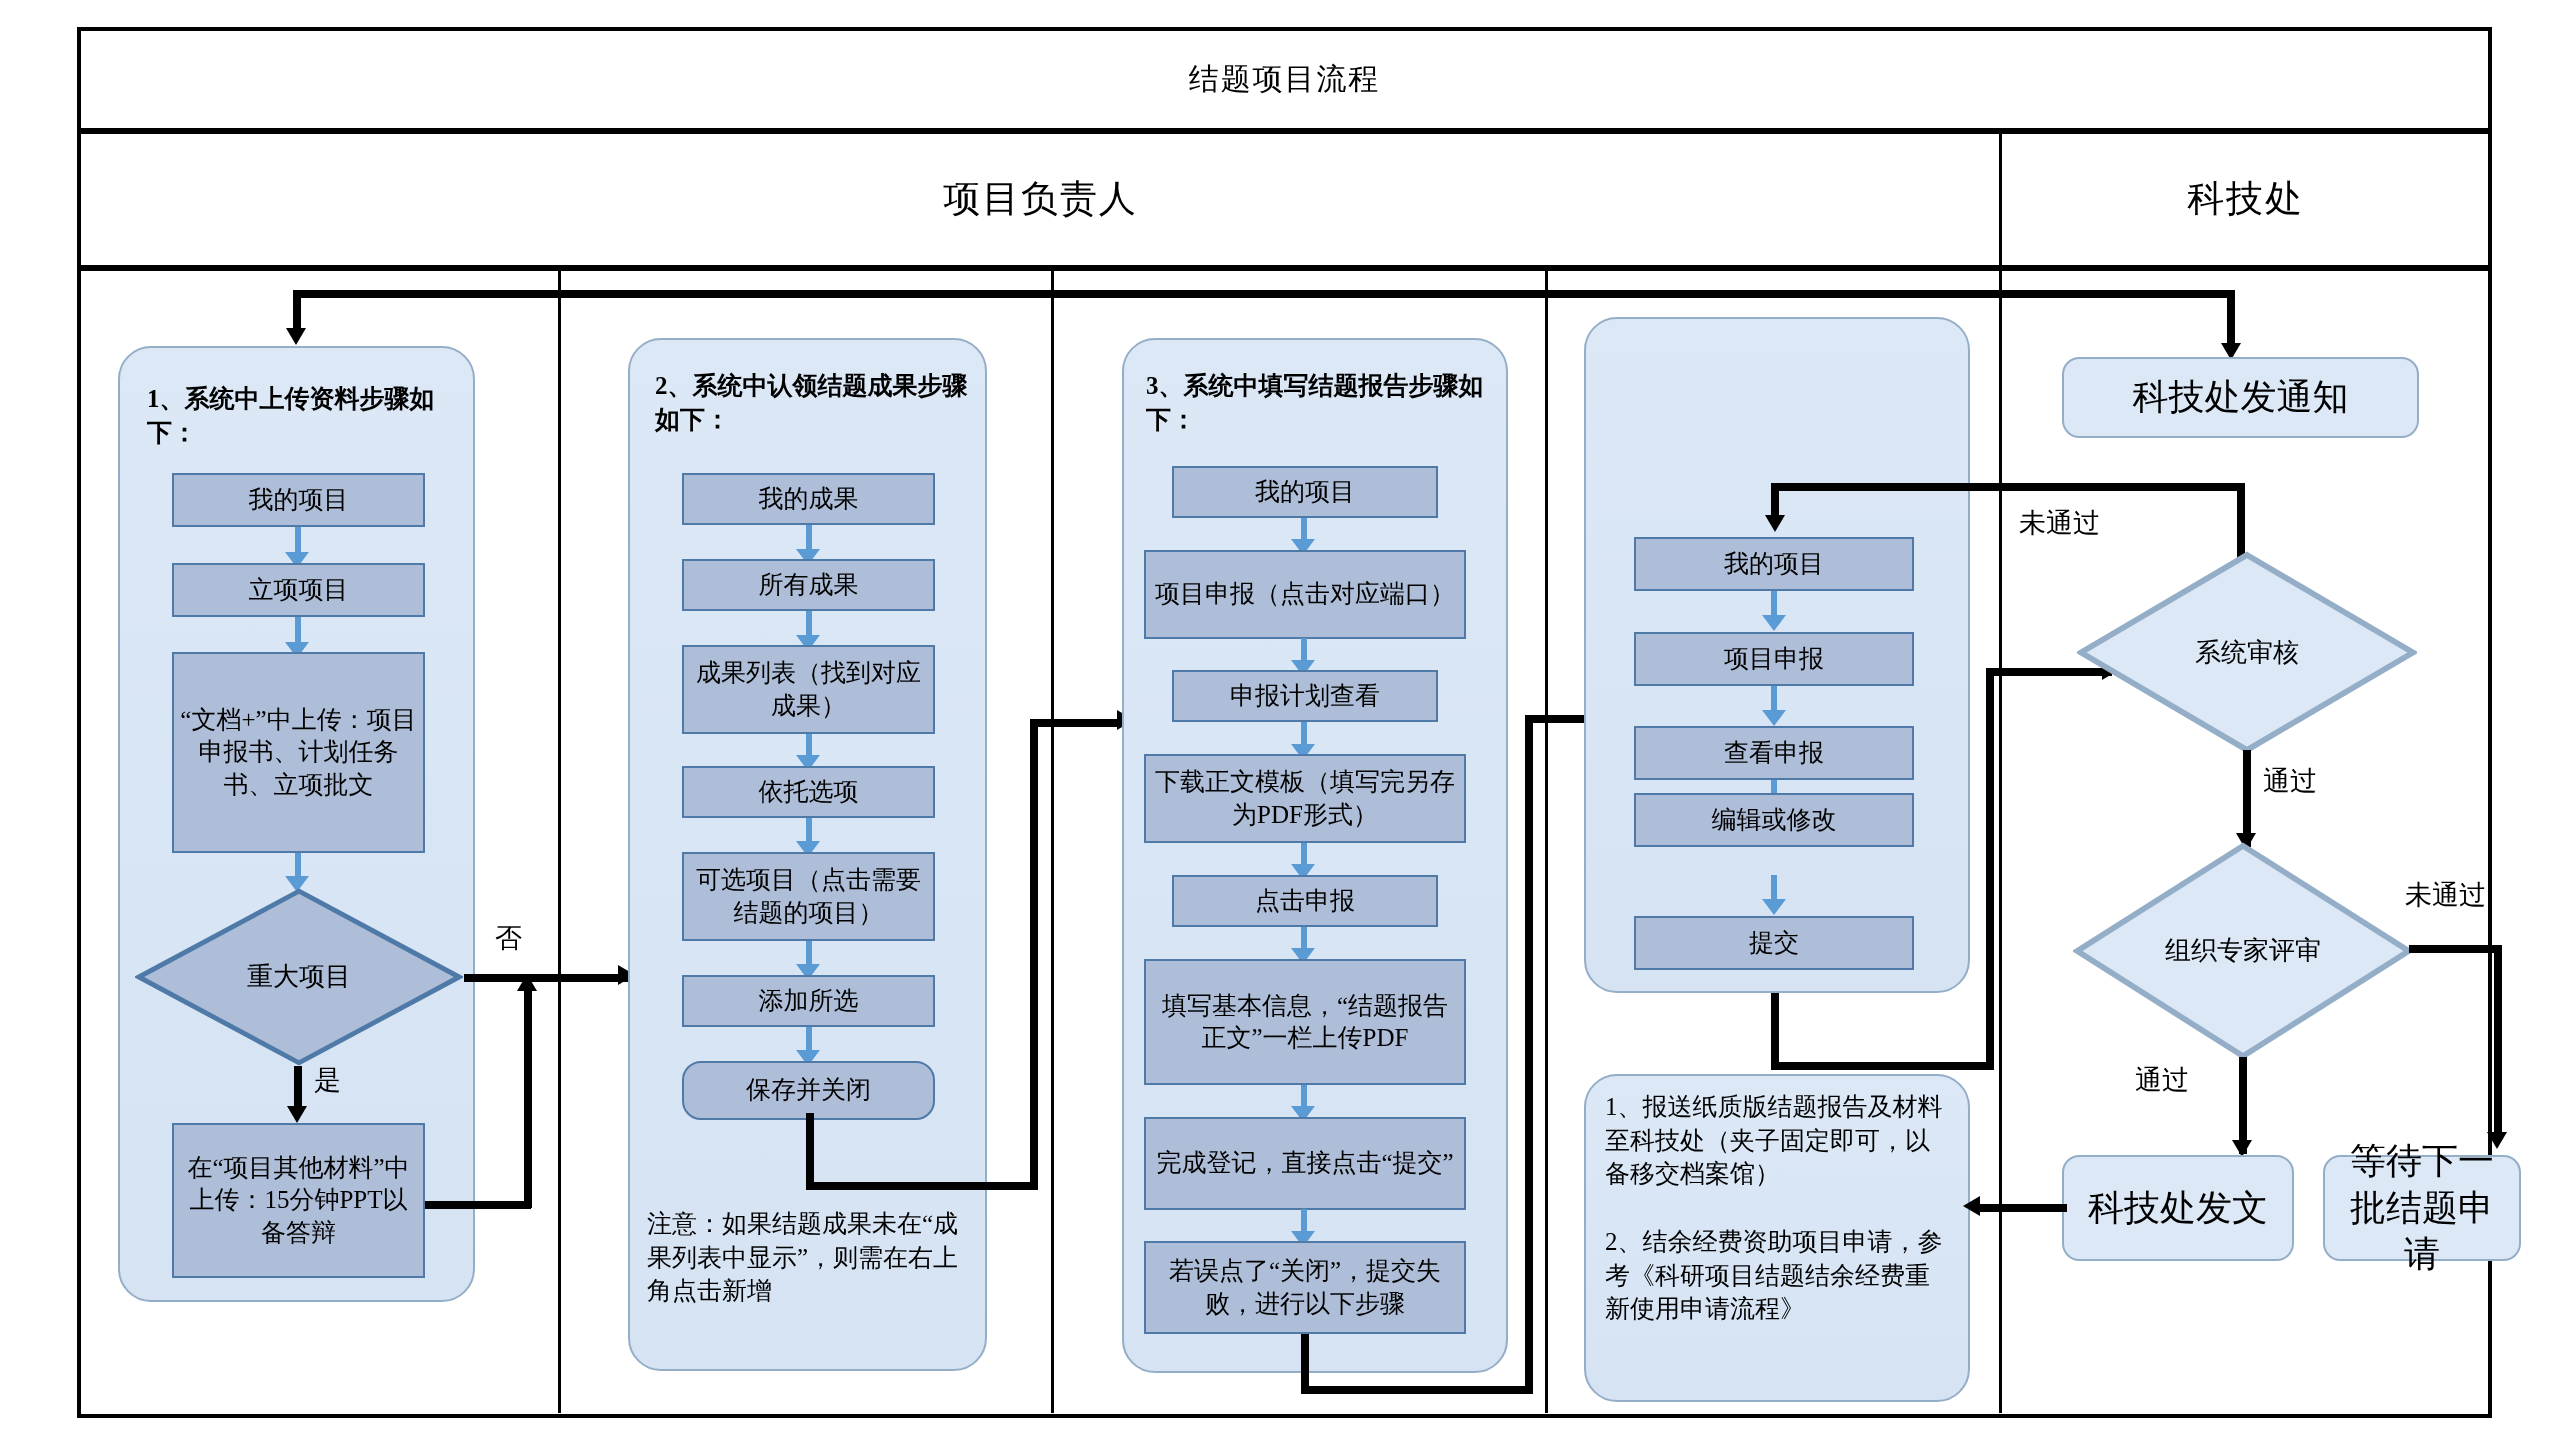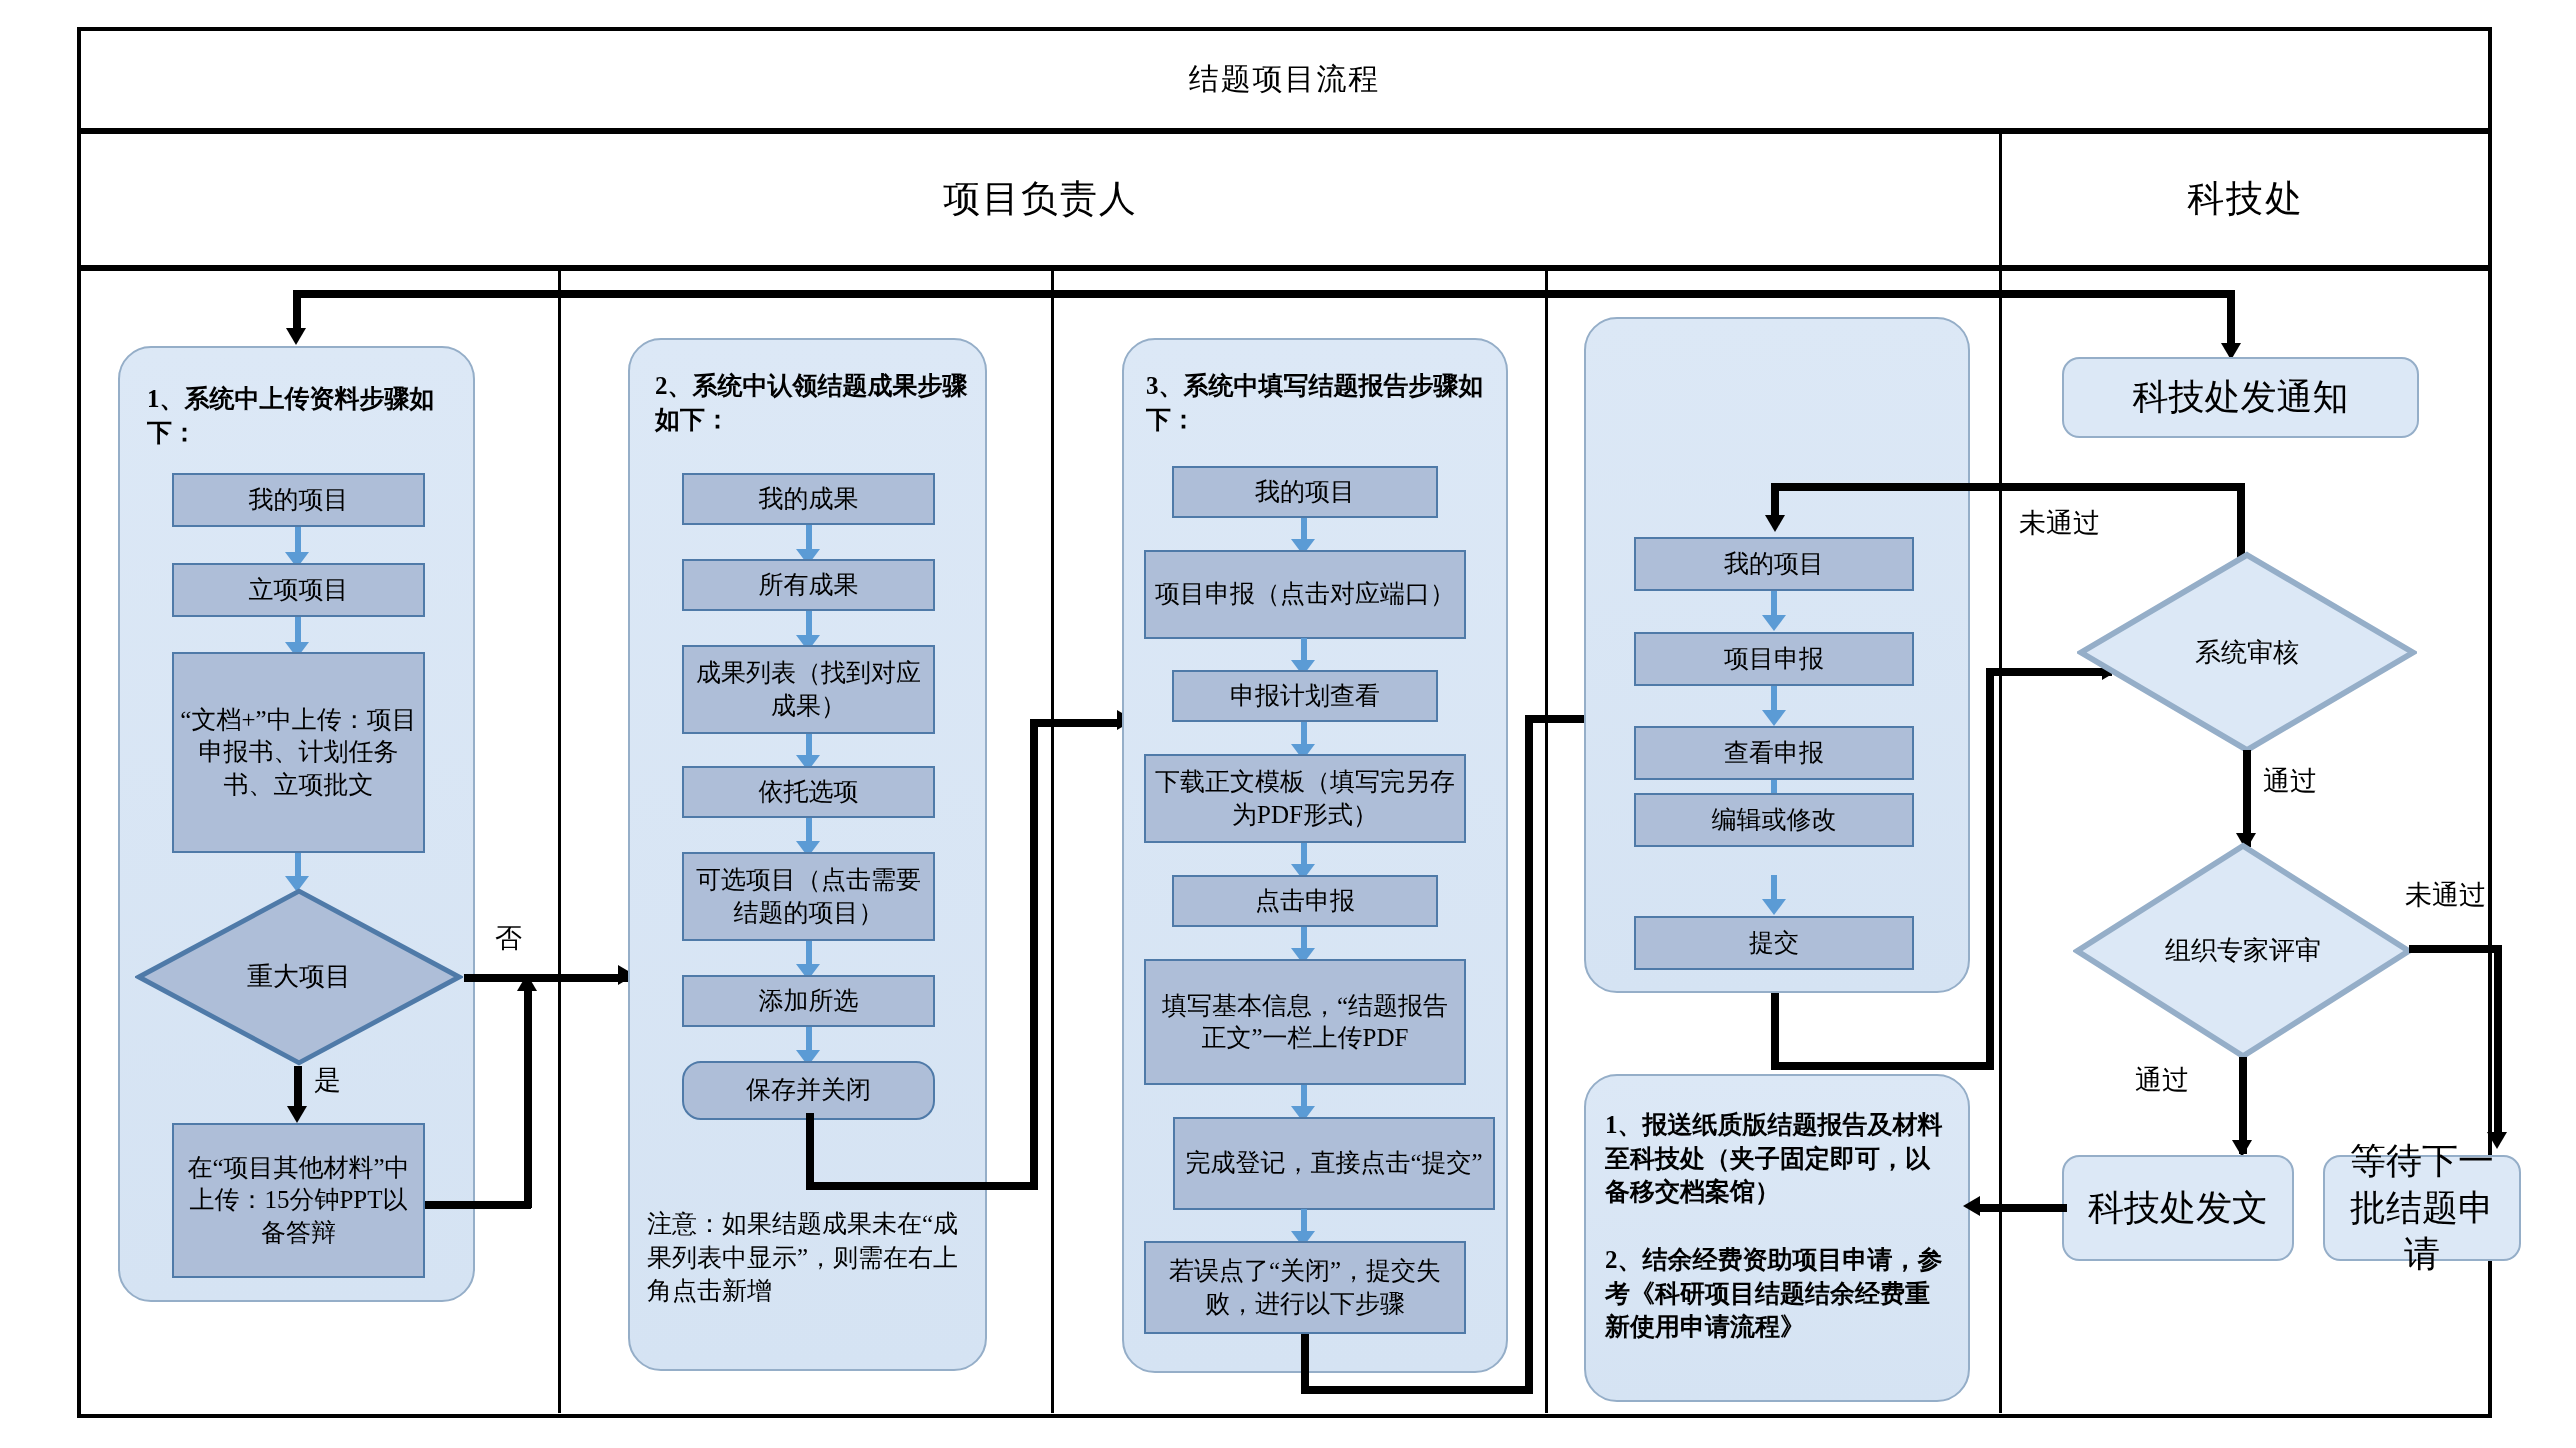--- a/index.html
+++ b/index.html
@@ -78,21 +78,21 @@
   .ln{position:absolute;background:#000;}
   .ln.blue{background:#5b9bd5;}
   .arw{position:absolute;width:0;height:0;}
   .arw.down{border-left:10.6px solid transparent;border-right:10.6px solid transparent;border-top:17.4px solid #000;}
   .arw.right{border-top:10.6px solid transparent;border-bottom:10.6px solid transparent;border-left:17.4px solid #000;}
   .arw.up{border-left:10.6px solid transparent;border-right:10.6px solid transparent;border-bottom:17.4px solid #000;}
   .barw{position:absolute;width:0;height:0;border-left:12.6px solid transparent;border-right:12.6px solid transparent;border-top:16.4px solid #5b9bd5;}
 
   .elabel{position:absolute;color:#000;font-size:27px;white-space:nowrap;}
 
-  .b{font-weight:bold;margin-top:18px;}
+  .b{font-weight:normal;}
 </style>
 </head>
 <body>
 
 <div id="root">
 
   <div class="frame"></div>
 
   <div class="title-band">
     <div class="title-text">结题项目流程</div>
@@ -228,21 +228,21 @@
   <div class="pbox" style="left:1172px;top:875px;width:266px;height:52px;">点击申报</div>
   <div class="ln blue" style="left:1301px;top:927px;width:5.8px;height:29px;"></div>
   <div class="barw" style="left:1291px;top:948px;"></div>
 
   <div class="pbox" style="left:1144px;top:959px;width:322px;height:126px;">
     <span>填写基本信息，“结题报告正文”一栏上传PDF</span>
   </div>
   <div class="ln blue" style="left:1301px;top:1085px;width:5.8px;height:29px;"></div>
   <div class="barw" style="left:1291px;top:1106px;"></div>
 
-  <div class="pbox" style="left:1144px;top:1117px;width:322px;height:93px;margin-left:29px;">
+  <div class="pbox" style="left:1144px;top:1117px;width:322px;height:93px;">
     <span>完成登记，直接点击“提交”</span>
   </div>
   <div class="ln blue" style="left:1301px;top:1209px;width:5.8px;height:29px;"></div>
   <div class="barw" style="left:1291px;top:1231px;"></div>
 
   <div class="pbox" style="left:1144px;top:1241px;width:322px;height:93px;">
     <span>若误点了“关闭”，提交失败，进行以下步骤</span>
   </div>
 
   <div class="ln" style="left:1301px;top:1334px;width:7.7px;height:60px;"></div>

